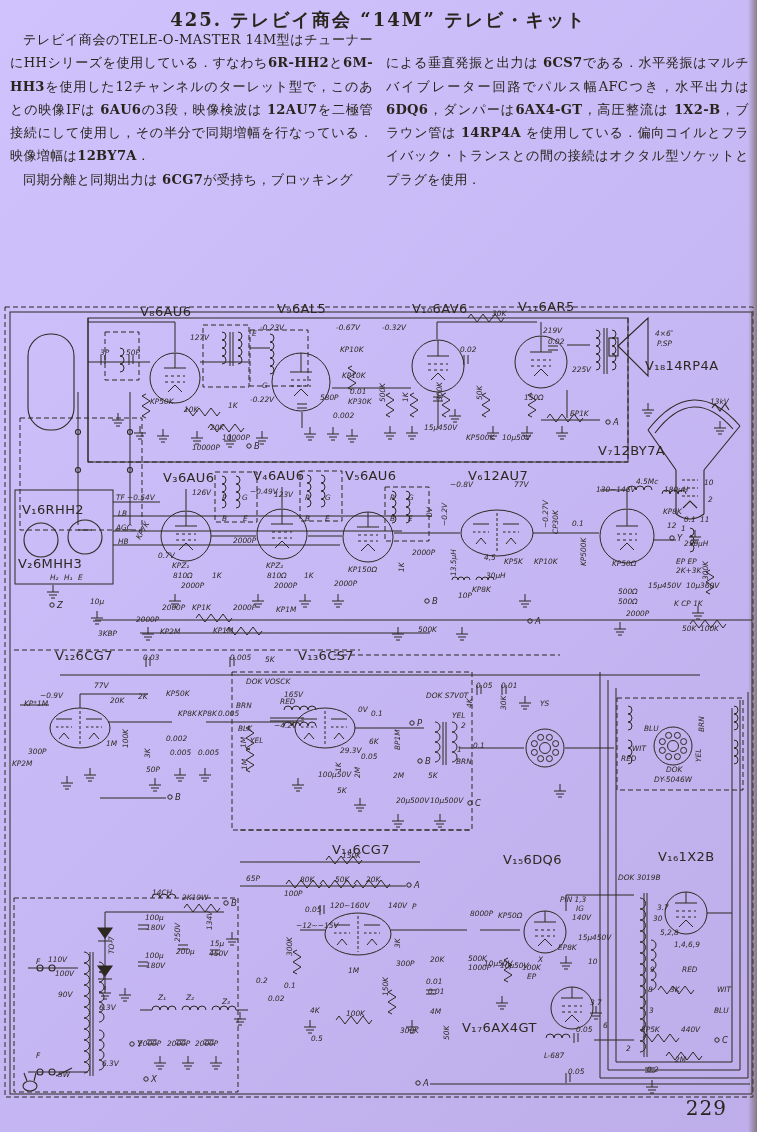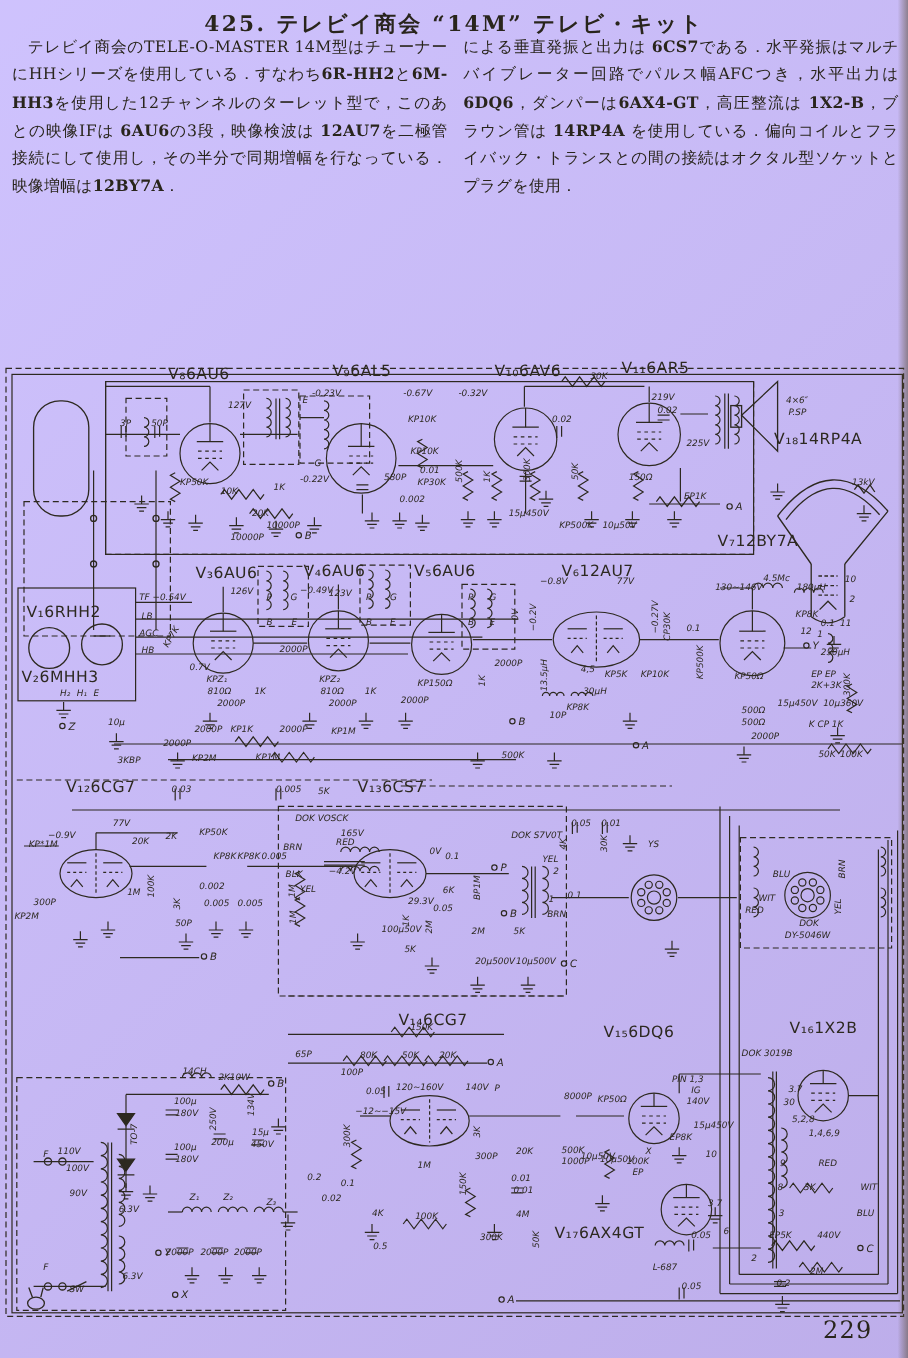--- a/index.html
+++ b/index.html
@@ -26,20 +26,21 @@
 <body>
 
 <div class="page">
   <div class="paper-tint"></div>
 
   <div class="page-title">425. テレビイ商会 “14M” テレビ・キット</div>
 
   <div class="cols">
     <div class="col left">
         <p>テレビイ商会のTELE-O-MASTER 14M型はチューナーにHHシリーズを使用している．すなわち<b>6R-HH2</b>と<b>6M-HH3</b>を使用した12チャンネルのターレット型で，このあとの映像IFは <b>6AU6</b>の3段，映像検波は <b>12AU7</b>を二極管接続にして使用し，その半分で同期増幅を行なっている．映像増幅は<b>12BY7A</b>．</p>
+        <p>同期分離と同期出力は <b>6CG7</b>が受持ち，ブロッキング</p>
       </div>
     <div class="col right">
         <p>による垂直発振と出力は <b>6CS7</b>である．水平発振はマルチバイブレーター回路でパルス幅AFCつき，水平出力は<b>6DQ6</b>，ダンパーは<b>6AX4-GT</b>，高圧整流は <b>1X2-B</b>，ブラウン管は <b>14RP4A</b> を使用している．偏向コイルとフライバック・トランスとの間の接続はオクタル型ソケットとプラグを使用．</p>
       </div>
   </div>
 
   <svg id="schematic-svg" width="757" height="800" viewBox="0 300 757 800">
 
     <g id="static-shapes" stroke="#2d2920" fill="none" stroke-width="1.1">
       <rect x="28" y="334" width="46" height="96" rx="22"></rect>

